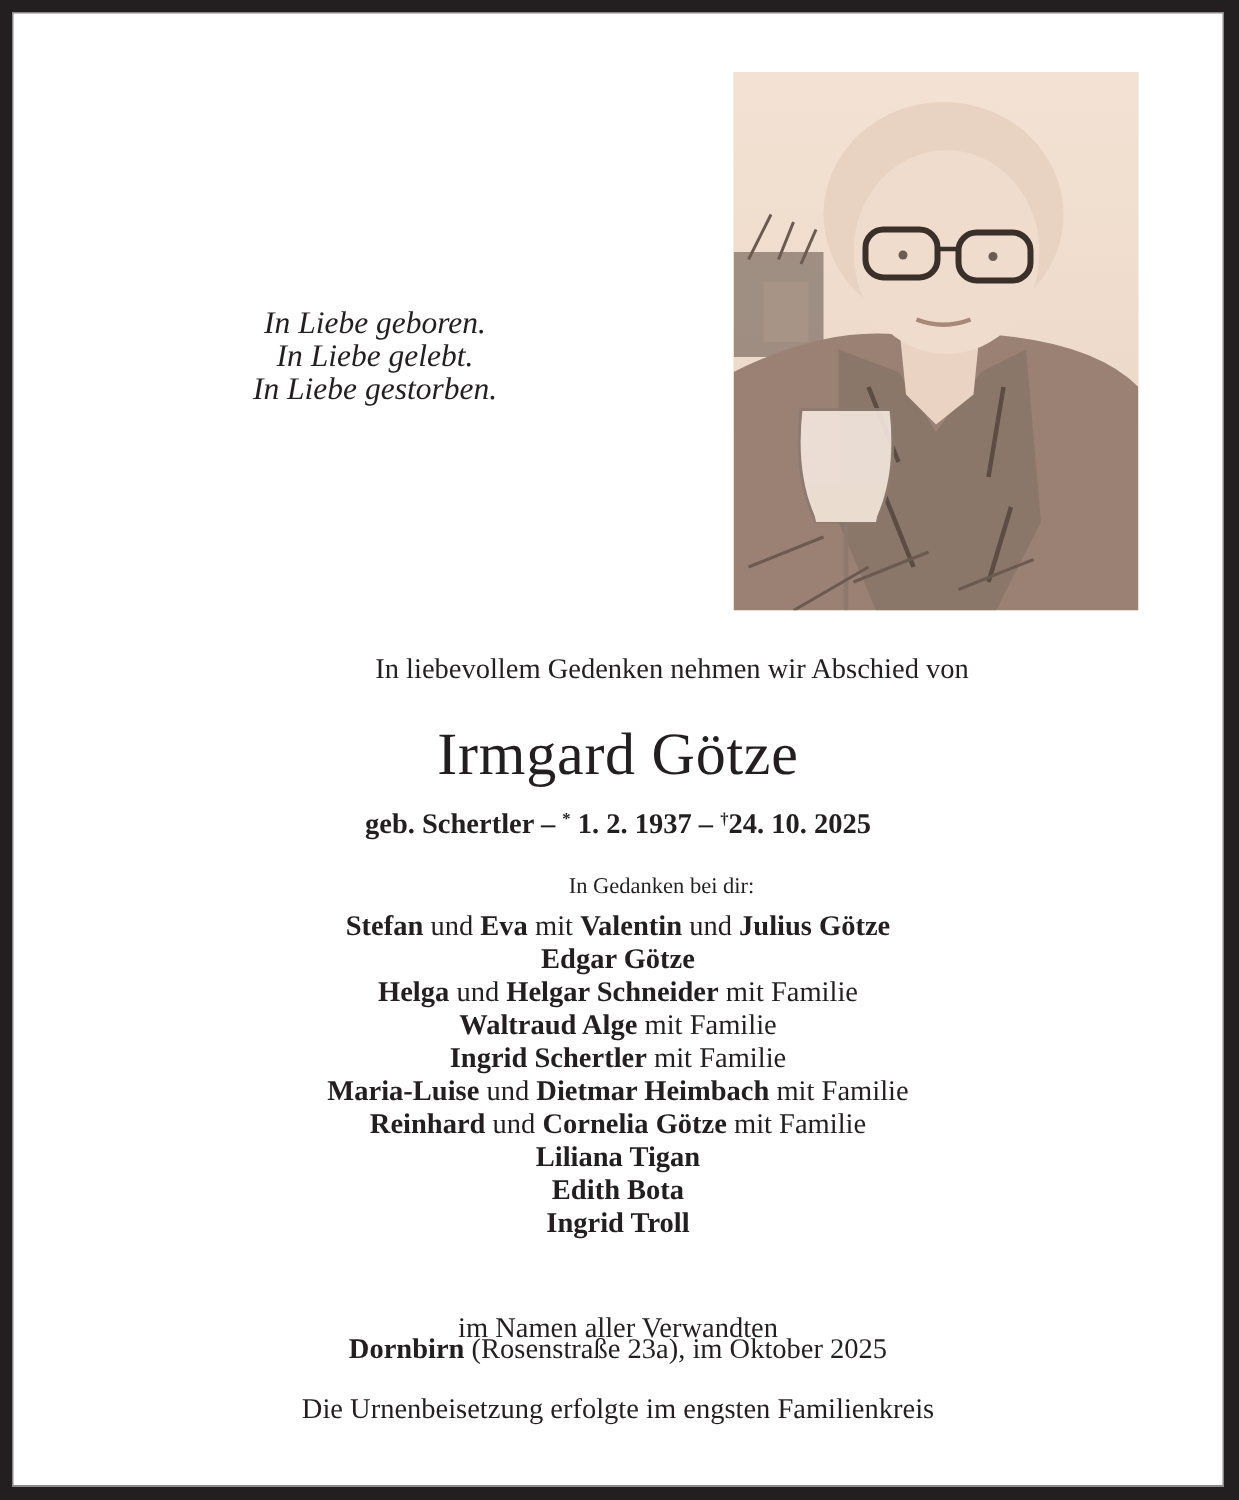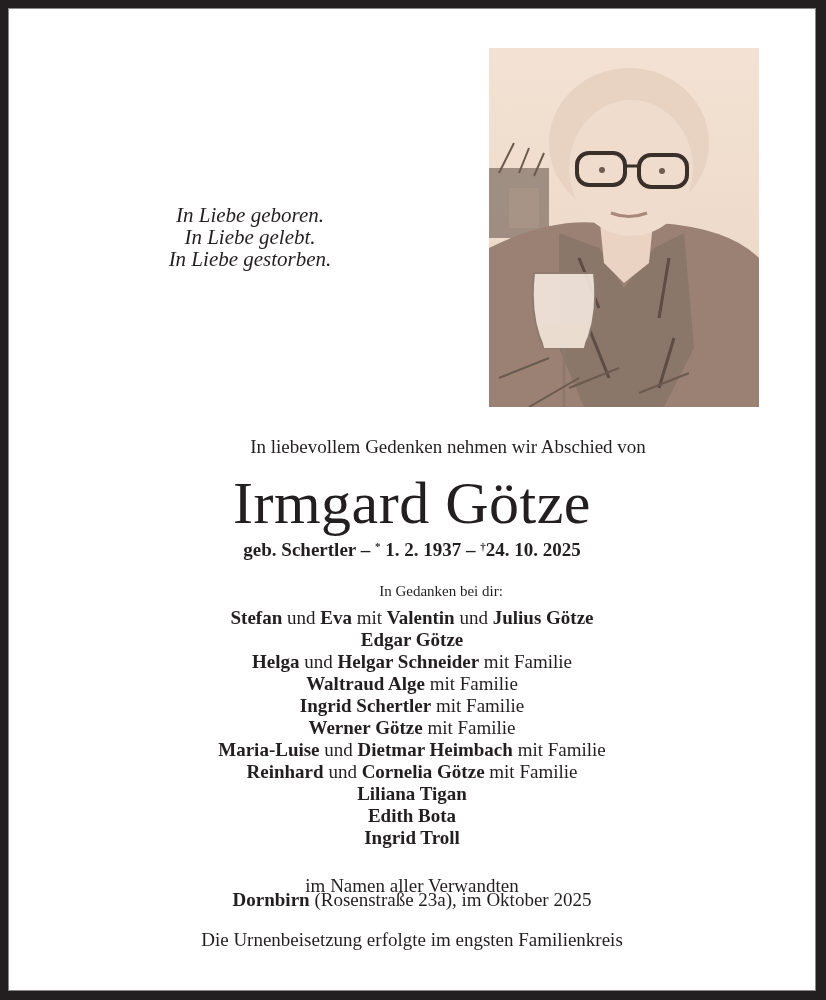--- a/index.html
+++ b/index.html
@@ -43,21 +43,21 @@
     text-align: center;
   }
   .intro {
     top: 435px;
     font-size: 19px;
     line-height: 24px;
     padding-left: 36px;
   }
   .name {
     top: 470px;
-    font-size: 60px;
+    font-size: 40px;
     line-height: 66px;
     letter-spacing: 0.5px;
   }
   .dates {
     top: 534px;
     font-size: 19px;
     line-height: 24px;
     font-weight: bold;
   }
   .dates sup { font-size: 11px; vertical-align: 6px; font-weight: bold; }
@@ -158,21 +158,20 @@
 </div>
 
 <div class="content thoughts">In Gedanken bei dir:</div>
 
 <div class="content mourners" id="mourners">
     <div class="row"><b>Stefan</b><span class="n"> und </span><b>Eva</b><span class="n"> mit </span><b>Valentin</b><span class="n"> und </span><b>Julius Götze</b></div>
     <div class="row"><b>Edgar Götze</b></div>
     <div class="row"><b>Helga</b><span class="n"> und </span><b>Helgar Schneider</b><span class="n"> mit Familie</span></div>
     <div class="row"><b>Waltraud Alge</b><span class="n"> mit Familie</span></div>
     <div class="row"><b>Ingrid Schertler</b><span class="n"> mit Familie</span></div>
-    <div class="row"><b>Werner Götze</b><span class="n"> mit Familie</span></div>
     <div class="row"><b>Maria-Luise</b><span class="n"> und </span><b>Dietmar Heimbach</b><span class="n"> mit Familie</span></div>
     <div class="row"><b>Reinhard</b><span class="n"> und </span><b>Cornelia Götze</b><span class="n"> mit Familie</span></div>
     <div class="row"><b>Liliana Tigan</b></div>
     <div class="row"><b>Edith Bota</b></div>
     <div class="row"><b>Ingrid Troll</b></div>
   </div>
 
 <div class="content closing">im Namen aller Verwandten</div>
 
 <div class="content place">

